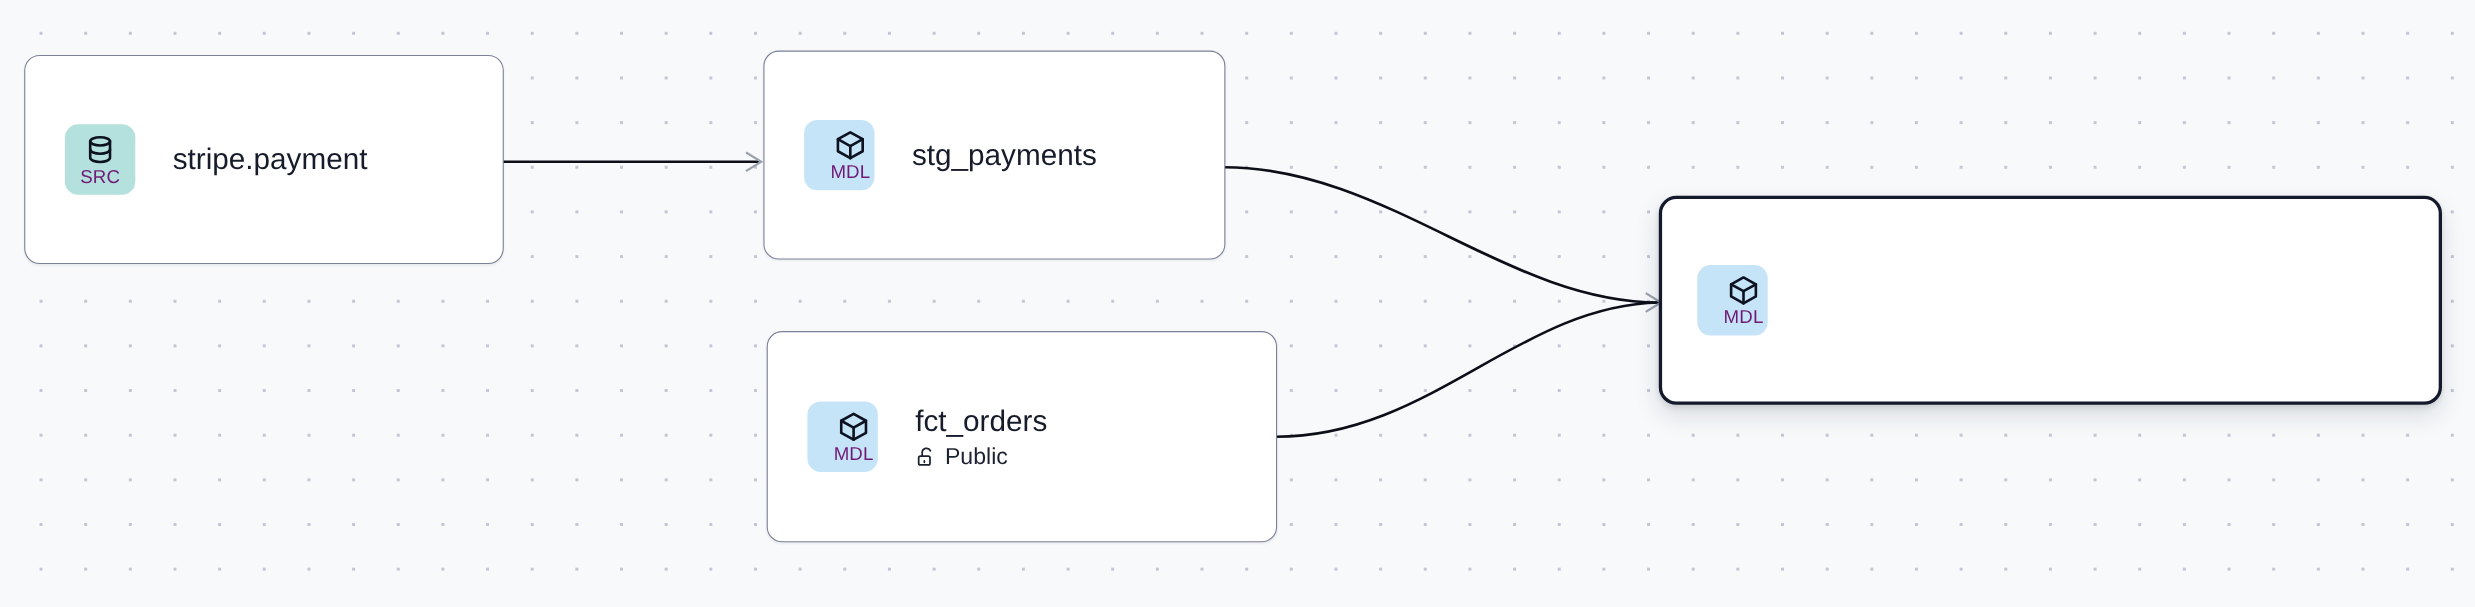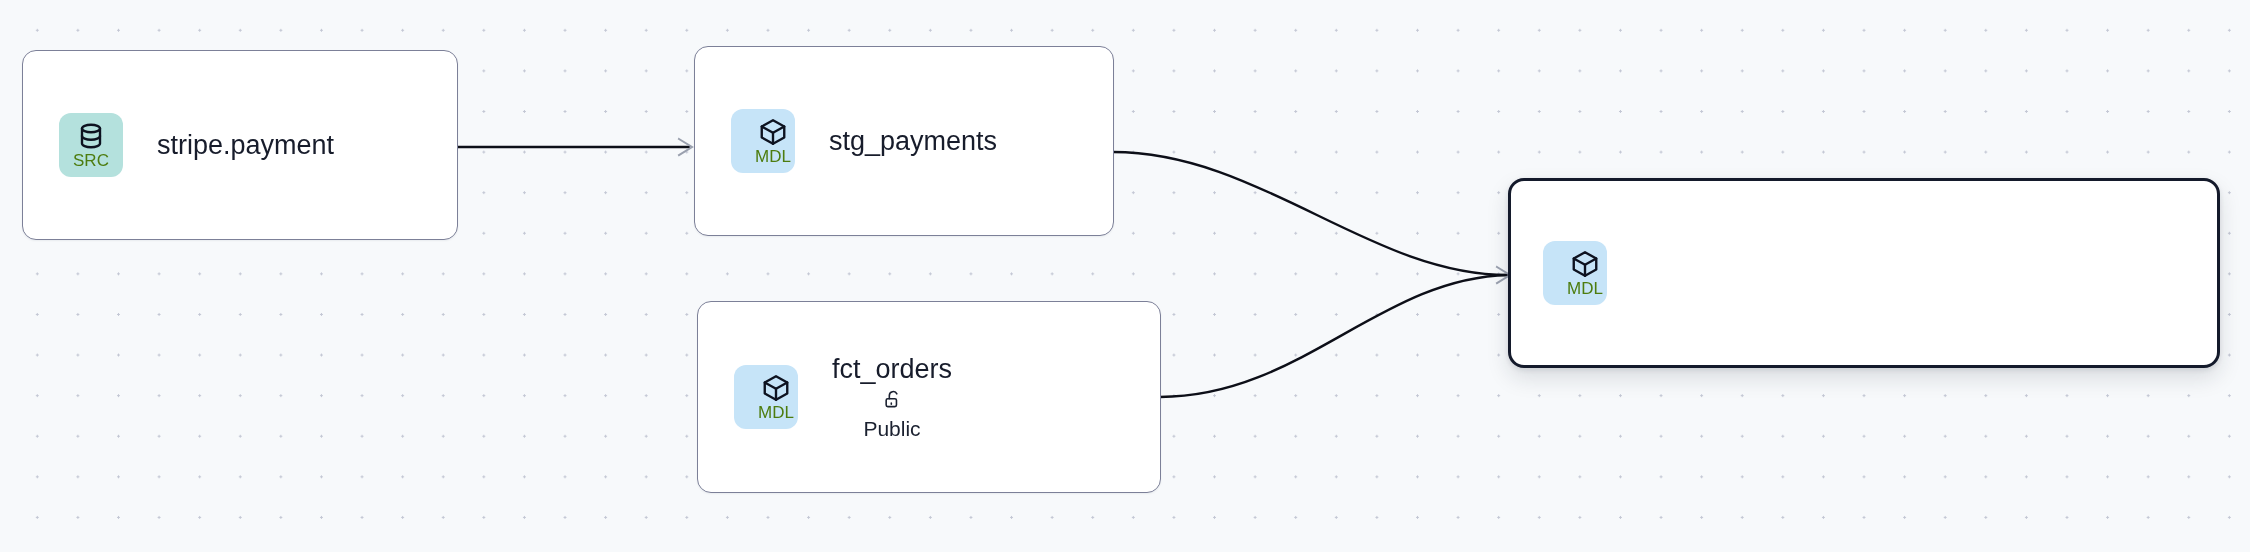--- a/index.html
+++ b/index.html
@@ -74,21 +74,21 @@
     gap: 1px;
     flex: 0 0 auto;
   }
   .badge.src { background: #b4e1dd; }
   .badge.mdl { background: #c6e4f8; padding-left: 20px; }
   .badge svg { display: block; }
   .badge-text {
     font-size: 17px;
     line-height: 17px;
     font-weight: 400;
-    color: #4d7c0f;
+    color: #701a75;
     letter-spacing: 0.1px;
   }
 
   
   .node-text {
     display: flex;
     flex-direction: column;
     justify-content: flex-end;
     gap: 5px;
     min-width: 0;
@@ -101,21 +101,20 @@
     font-weight: 400;
   }
   .node-sub {
     display: flex;
     align-items: center;
     gap: 8px;
     font-size: 21px;
     line-height: 24px;
     color: #1b2130;
     white-space: nowrap;
-    flex-direction: column;
   }
   .node-sub svg { display: block; flex: 0 0 auto; }
 
   .node.selected .node-title { font-size: 28px; }
 </style>
 </head>
 <body>
 
 <div id="canvas">
 

